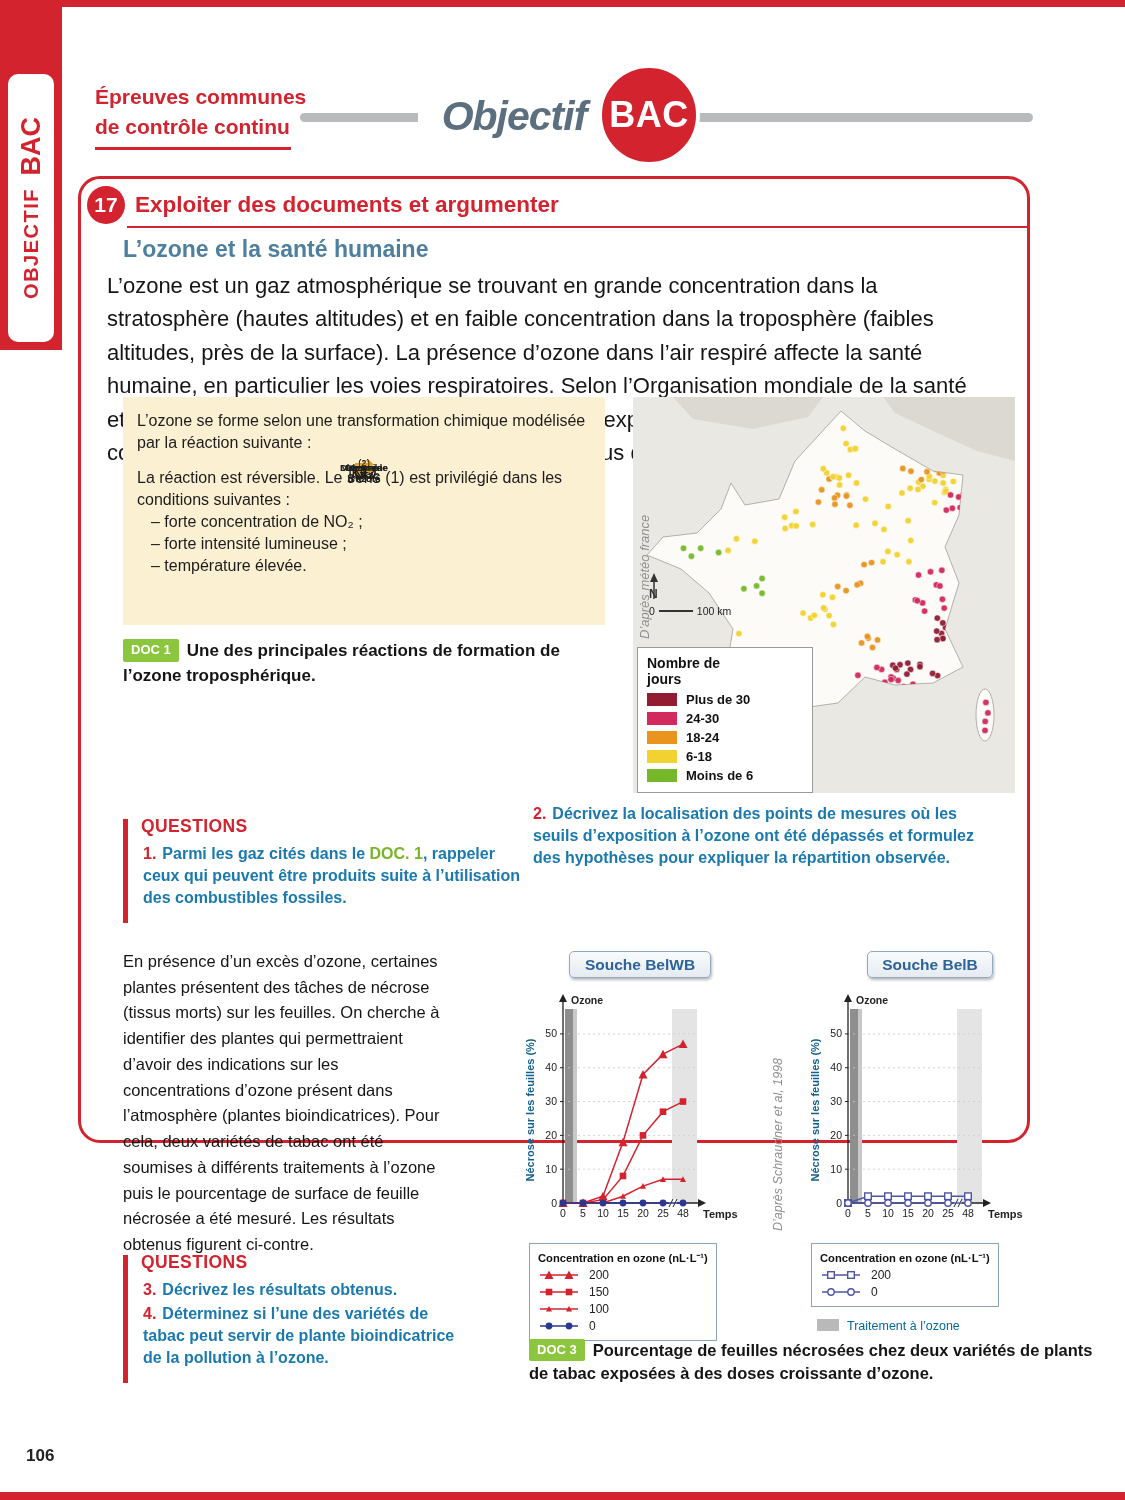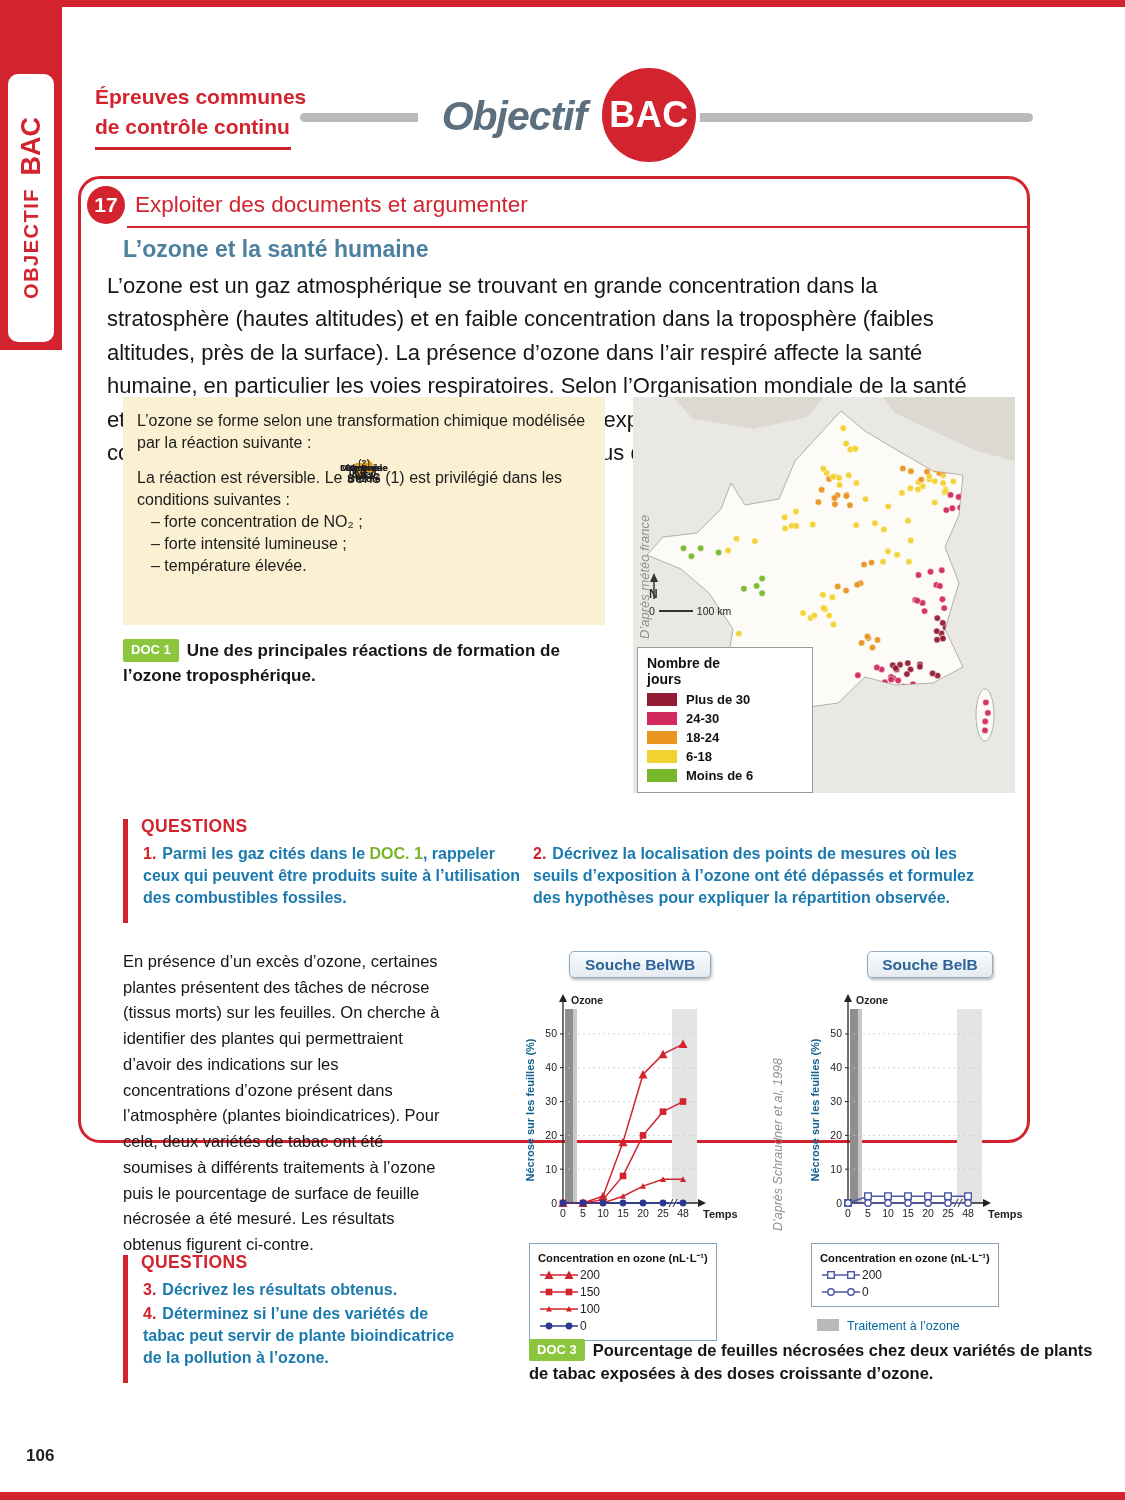--- a/index.html
+++ b/index.html
@@ -35,21 +35,21 @@
   .logo-text{position:static;color:#5c6f7e;font-size:41px;font-weight:700;font-style:italic;letter-spacing:-1px}
   .logo-circle{left:598px;top:64px;width:102px;height:102px;background:var(--red);border-radius:50%;
                border:4px solid #fff;display:flex;align-items:center;justify-content:center}
   .logo-badge{position:static;color:#fff;font-weight:900;font-size:36px;letter-spacing:0.5px}
 
   
   .main-box{left:78px;top:176px;width:952px;height:967px;border:3px solid var(--red);
             border-radius:22px;background:#fff}
   .num-circle{left:6px;top:7px;width:38px;height:38px;border-radius:50%;background:var(--red);
               color:#fff;font-weight:800;font-size:21px;display:flex;align-items:center;justify-content:center}
-  .lesson-title{left:54px;top:13px;color:var(--red);font-weight:400;font-size:22.5px}
+  .lesson-title{left:54px;top:13px;color:var(--red);font-weight:700;font-size:22.5px}
   .title-rule{left:46px;top:47px;width:901px;height:2px;background:var(--red)}
   .lesson-subtitle{left:42px;top:57px;color:var(--slate);font-weight:800;font-size:23px}
   .intro{left:26px;top:90px;width:872px;font-size:22px;line-height:1.52}
 
   
   .cream{left:42px;top:218px;width:482px;height:228px;background:#fbf0d2;padding:13px 14px;
          font-size:16px;line-height:1.38;color:#1c1c1c}
   .cream p, .cream div{position:static}
   .rx-row{display:flex;justify-content:center;align-items:flex-start;gap:18px;margin:7px 0 6px}
   .rx-sp{display:flex;flex-direction:column;align-items:center}
@@ -94,21 +94,21 @@
   .q-bar2{left:42px;top:1076px;height:128px}
   .q-head{color:var(--red);font-weight:800;font-size:17.5px;letter-spacing:0.4px}
   .q-head1{left:60px;top:637px}
   .q-head2{left:60px;top:1073px}
   .q-item{font-size:16px;line-height:1.38}
   .q-item span{position:static}
   .q-num{color:var(--red);font-weight:800;margin-right:6px}
   .q-text{color:var(--blue);font-weight:700}
   .q-ref{color:#79b42c;font-weight:800}
   .q1{left:62px;top:664px;width:392px}
-  .q2{left:452px;top:664px;width:470px}
+  .q2{left:452px;top:624px;width:470px}
   .q3{left:62px;top:1100px;width:340px}
   .q4{left:62px;top:1124px;width:318px}
 
   
   .exp-text{left:42px;top:770px;width:322px;font-size:16.5px;line-height:1.56}
 
   
   .chart-title{height:27px;border:1.5px solid #93a9c0;border-radius:5px;
                background:linear-gradient(#f9fbfc,#e5ebf1);box-shadow:1px 2px 3px rgba(0,0,0,0.28);
                display:flex;align-items:center;justify-content:center;color:#2d639b;font-weight:800;font-size:15.5px}
@@ -117,21 +117,21 @@
   .chart{top:802px}
   #chart-0{left:444px}
   #chart-1{left:729px}
   .chart-source{left:690px;top:852px;height:200px;writing-mode:vertical-rl;transform:rotate(180deg);
                 color:#8f8f8f;font-style:italic;font-size:12.5px;white-space:nowrap}
   .chart-legend{top:1064px;width:188px;border:1.5px solid #8aa3bd;background:#fff;padding:6px 8px 7px}
   .chart-legend *{position:static}
   .cl1{left:448px}
   .cl2{left:730px}
   .cl-title{font-size:11.2px;font-weight:700;margin-bottom:3px;color:#111}
-  .cl-row{display:flex;align-items:center;font-size:12px;margin-top:3px;color:#222}
+  .cl-row{display:flex;align-items:center;gap:9px;font-size:12px;margin-top:3px;color:#222}
   .treatment{left:736px;top:1140px;display:flex;align-items:flex-start;gap:8px;font-size:12.5px;color:#0369a1}
   .treatment *{position:static}
   .treat-swatch{width:22px;height:12px;background:#b9b9b9}
 
   .page-num{left:26px;top:1446px;font-weight:700;font-size:17px;color:#222}
 </style>
 </head>
 <body>
 
 <div class="page">

